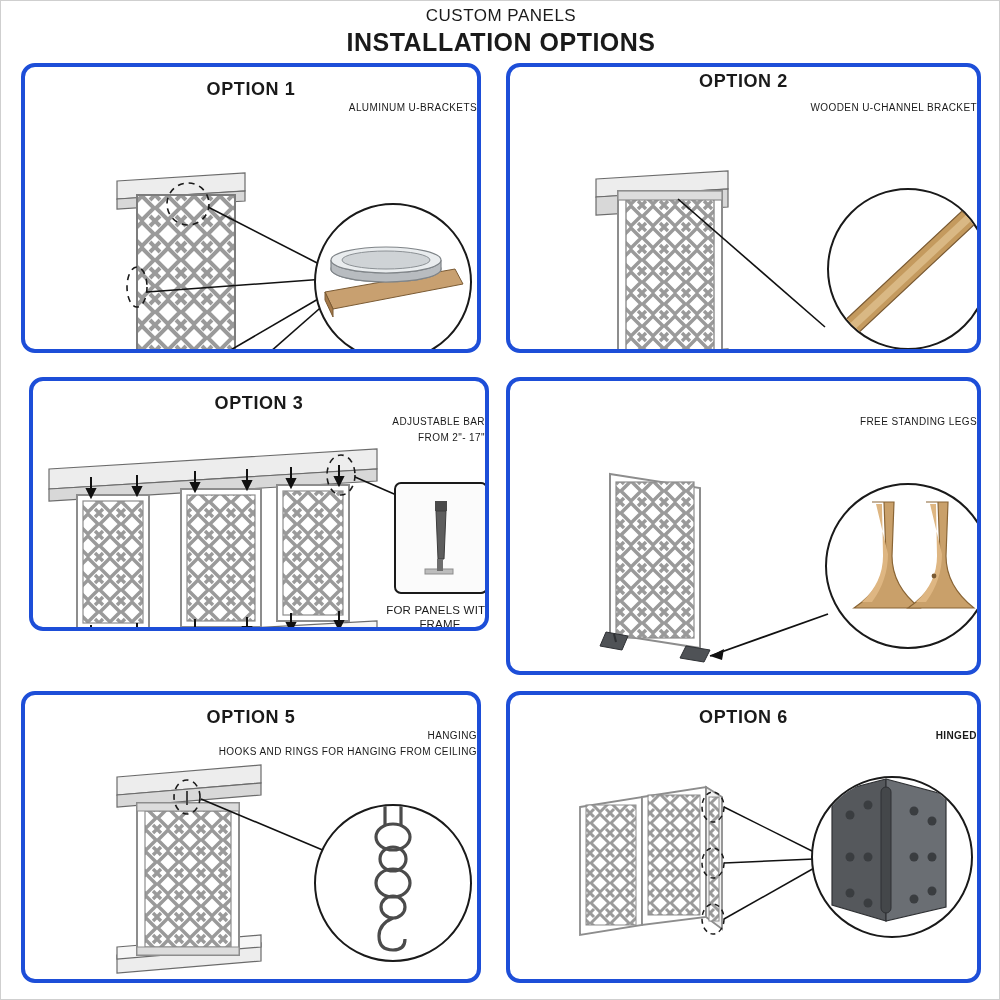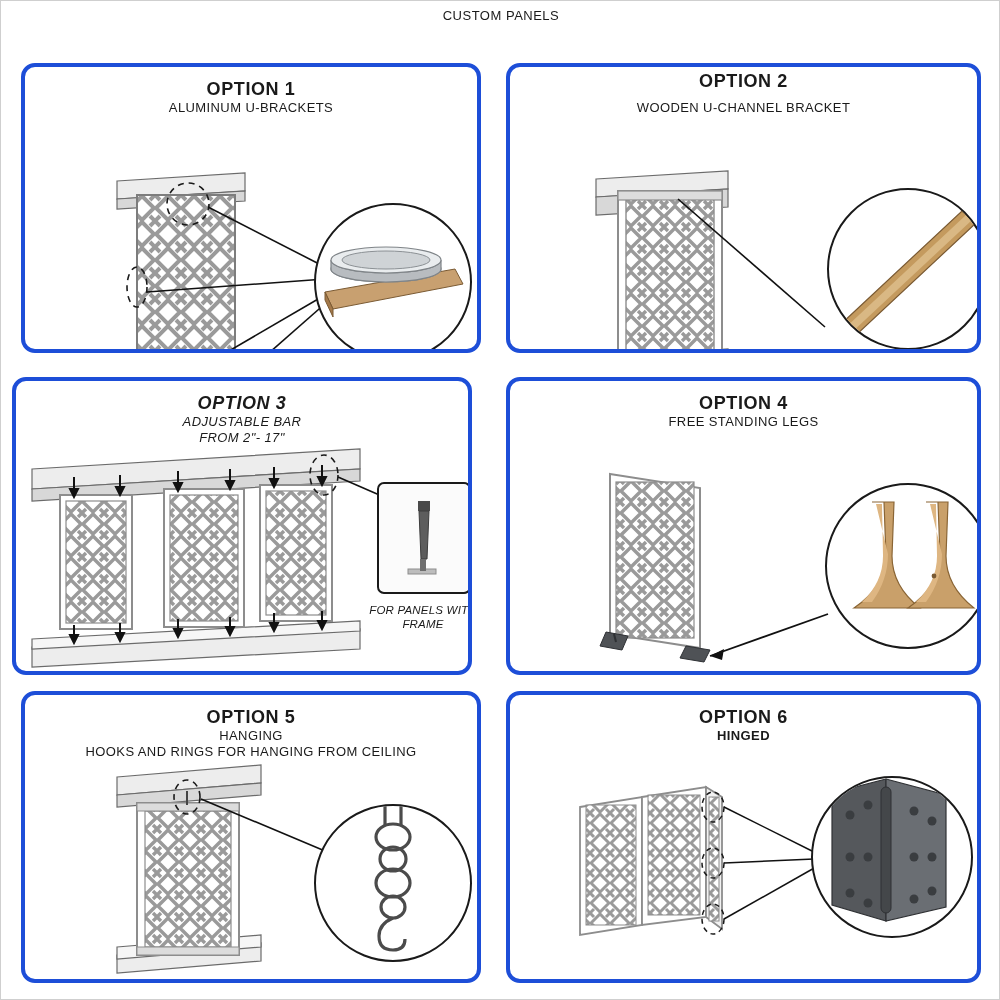--- a/index.html
+++ b/index.html
@@ -22,21 +22,21 @@
     border: 1px solid #cfcfcf;
     box-sizing: border-box;
   }
   .header {
     position: absolute;
     left: 0; top: 4px;
     width: 1000px;
     text-align: center;
   }
   .header .sub {
-    font-size: 13px;
+    font-size: 17px;
     letter-spacing: 0.5px;
     line-height: 22px;
   }
   .header .main {
     font-size: 25px;
     font-weight: bold;
     letter-spacing: 0.5px;
     line-height: 30px;
   }
   .card {
@@ -51,22 +51,22 @@
     position: absolute;
     left: 0; width: 100%;
     text-align: center;
     font-size: 18px;
     font-weight: bold;
     letter-spacing: 0.6px;
   }
   .card-sub {
     position: absolute;
     left: 0; width: 100%;
-    text-align: center;
-    font-size: 13px;
+    text-align: right;
+    font-size: 10px;
     letter-spacing: 0.4px;
     line-height: 16px;
   }
   .note {
     position: absolute;
     text-align: center;
     font-size: 11.5px;
     line-height: 14px;
     letter-spacing: 0.2px;
     font-weight: normal;
@@ -74,20 +74,21 @@
   svg { display: block; }
   .abs { position: absolute; }
 </style>
 </head>
 <body>
 
 <div class="page">
 
   <div class="header">
     <div class="sub">CUSTOM PANELS</div>
+    <div class="main">INSTALLATION OPTIONS</div>
   </div>
 
   <div class="card" style="left:20px; top:62px; width:460px; height:290px;">
     <div class="card-title" style="top:12px;">OPTION 1</div>
     <div class="card-sub" style="top:33px;">ALUMINUM U-BRACKETS</div>
 
     <svg class="abs" width="460" height="240" style="left:0; top:50px;">
       <defs>
         <pattern id="lat1" width="26" height="26" patternUnits="userSpaceOnUse">
           <rect width="26" height="26" fill="#ffffff"></rect>
@@ -166,21 +167,21 @@
 
         <polygon points="330,208 452,94 466,106 344,220" fill="#c49a5e" stroke="#7a5a33" stroke-width="1.2"></polygon>
         <polygon points="334,212 456,98 462,103 340,217" fill="#d9b884" stroke="none"></polygon>
         <polygon points="330,208 344,220 336,226 324,214" fill="#a4794a" stroke="#7a5a33" stroke-width="1.2"></polygon>
         <polygon points="452,94 466,106 468,100 456,89" fill="#e0c18f" stroke="#7a5a33" stroke-width="1.2"></polygon>
       </g>
     </svg>
 
   </div>
 
-  <div class="card" style="left:11px; top:376px; width:460px; height:298px;font-style:italic;">
+  <div class="card" style="left:28px; top:376px; width:460px; height:254px;">
     <div class="card-title" style="top:12px;">OPTION 3</div>
     <div class="card-sub" style="top:33px;">ADJUSTABLE BAR</div>
     <div class="card-sub" style="top:49px;">FROM 2"- 17"</div>
 
     <svg class="abs" width="460" height="230" style="left:0; top:66px;">
       <defs>
         <pattern id="lat3" width="22" height="22" patternUnits="userSpaceOnUse">
           <rect width="22" height="22" fill="#ffffff"></rect>
           <path d="M11 1 L21 11 L11 21 L1 11 Z" fill="none" stroke="#9a9a9a" stroke-width="3.4"></path>
           <path d="M0 0 L4 4 M22 0 L18 4 M0 22 L4 18 M22 22 L18 18" stroke="#9a9a9a" stroke-width="3.4"></path>
@@ -238,21 +239,20 @@
       <rect x="404" y="112" width="6" height="12" fill="#6e6e6e"></rect>
     </svg>
 
     <div class="note" style="left:352px; top:222px; width:110px;">
       <div>FOR PANELS WITH</div>
       <div>FRAME</div>
     </div>
   </div>
 
   <div class="card" style="left:505px; top:376px; width:475px; height:298px;">
-    <div class="card-title" style="top:12px;">OPTION 4</div>
     <div class="card-sub" style="top:33px;">FREE STANDING LEGS</div>
 
     <svg class="abs" width="475" height="240" style="left:0; top:55px;">
       <defs>
         <pattern id="lat4" width="22" height="22" patternUnits="userSpaceOnUse">
           <rect width="22" height="22" fill="#ffffff"></rect>
           <path d="M11 1 L21 11 L11 21 L1 11 Z" fill="none" stroke="#9a9a9a" stroke-width="3.4"></path>
           <path d="M0 0 L4 4 M22 0 L18 4 M0 22 L4 18 M22 22 L18 18" stroke="#9a9a9a" stroke-width="3.4"></path>
         </pattern>
       </defs>

